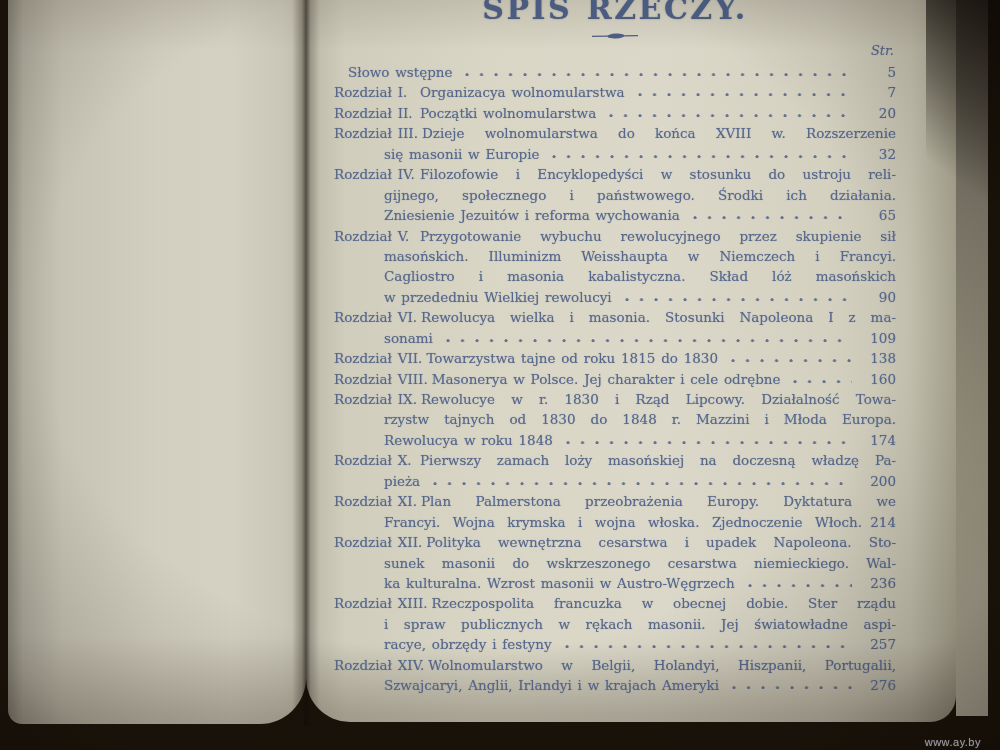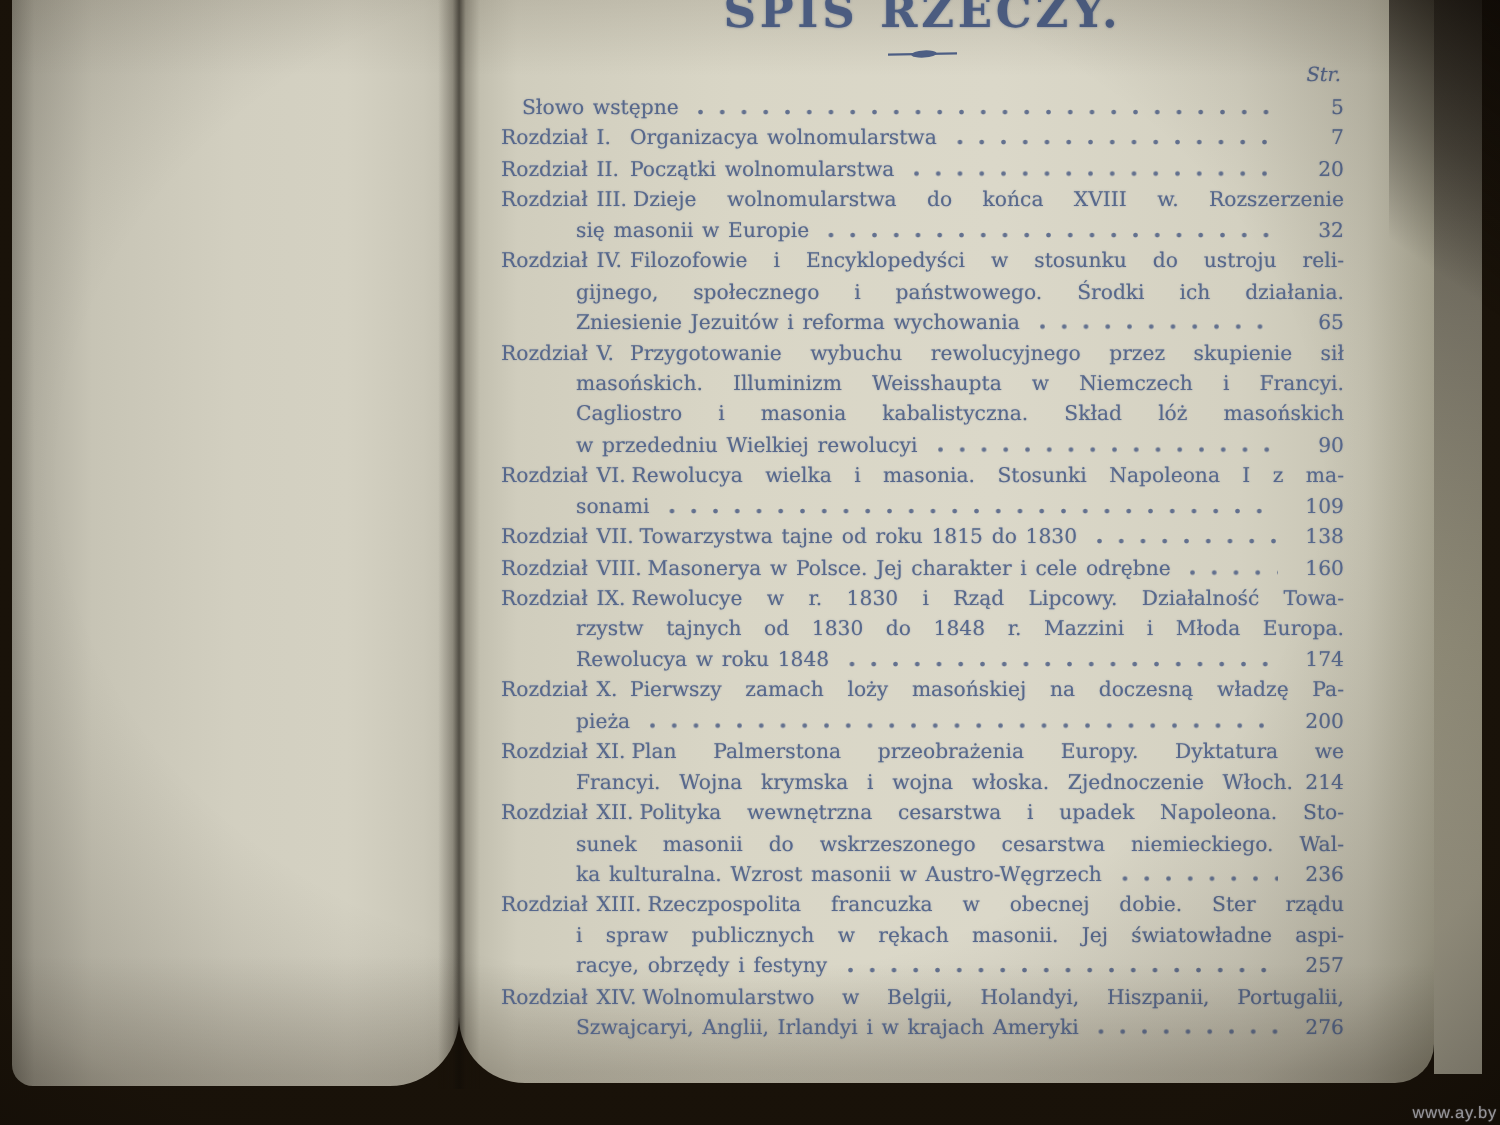--- a/index.html
+++ b/index.html
@@ -78,21 +78,21 @@
   .row .text{flex:0 1 auto;}
   .row.justify .text{flex:1 1 auto;text-align:justify;text-align-last:justify;white-space:normal;overflow:hidden;}
   .row .leader{
     flex:1 1 auto;height:20.45px;margin:0 10px 0 12px;align-self:center;
     background-image:radial-gradient(circle at 3px 13px, rgba(78,95,133,0.85) 1.2px, rgba(0,0,0,0) 1.9px);
     background-size:14.5px 20.45px;background-repeat:repeat-x;
   }
   .row .page{flex:0 0 auto;min-width:34px;text-align:right;}
 
   .watermark{
-    position:absolute;right:2px;bottom:2px;
+    position:absolute;right:19px;bottom:2px;
     font-family:"Liberation Sans","DejaVu Sans",sans-serif;
     font-size:11px;color:#96959a;letter-spacing:0.5px;
     text-shadow:0 0 1px rgba(150,150,155,0.6);
   }
 </style>
 </head>
 <body>
 
 <div class="photo">
   <div class="book">

